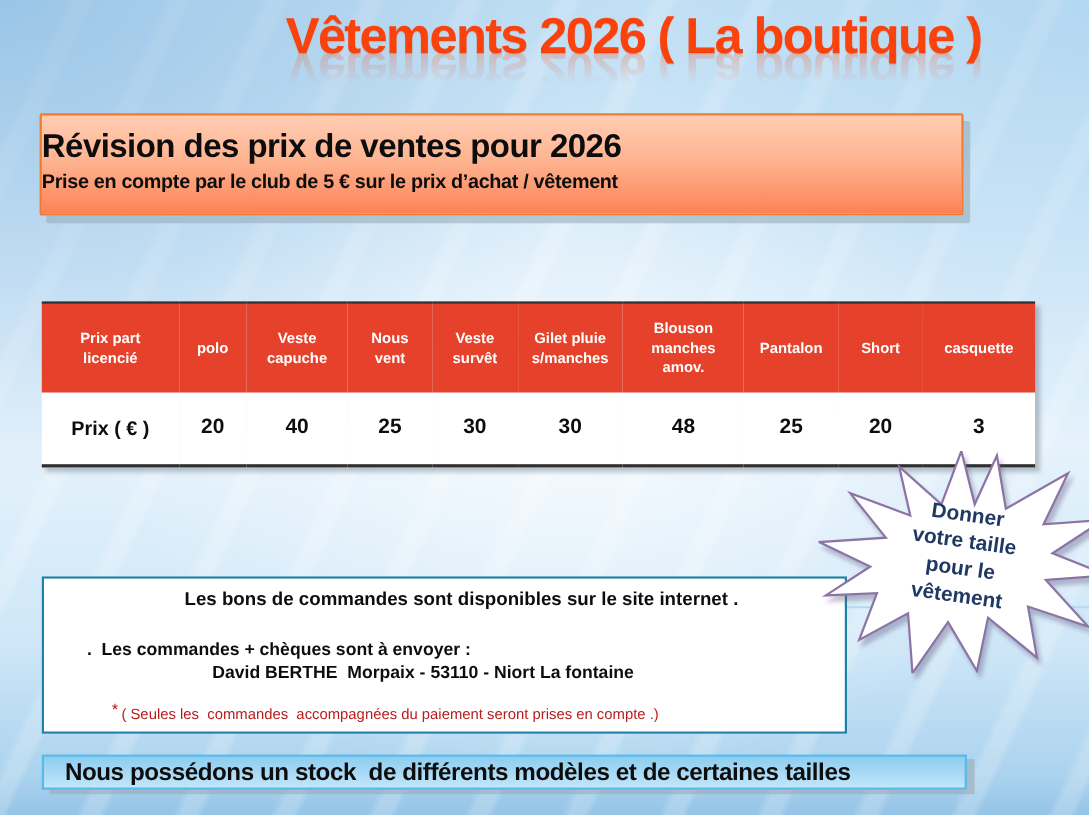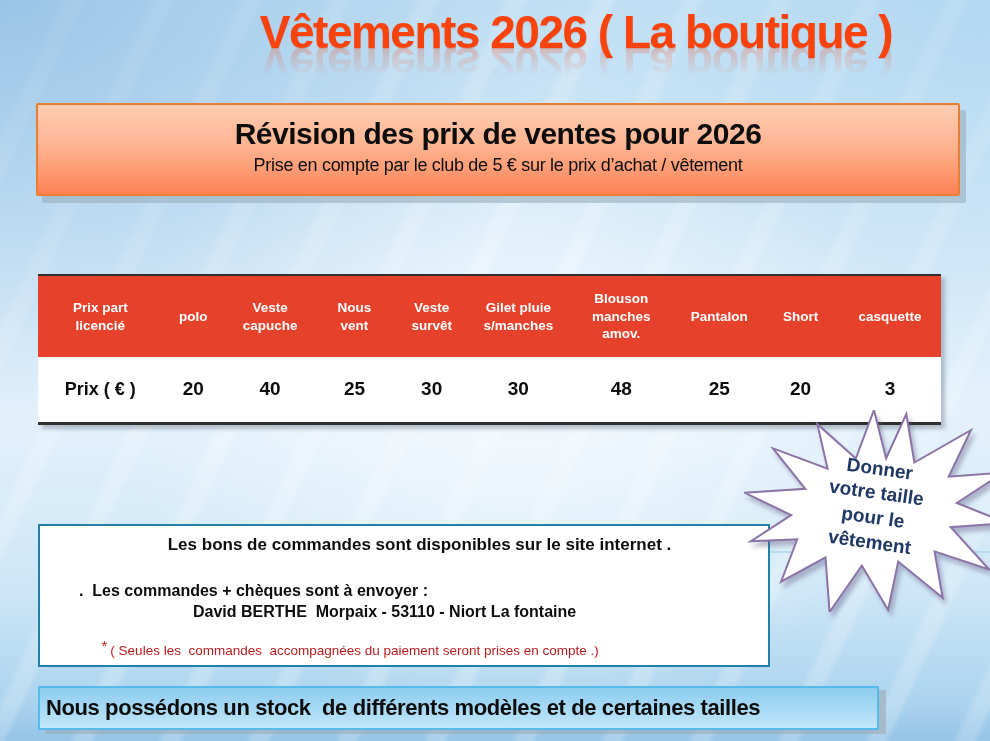--- a/index.html
+++ b/index.html
@@ -21,28 +21,28 @@
     text-shadow:0 1px 1px rgba(180,60,10,0.25);
   }
   .refl-mask{
     height:40px;overflow:hidden;opacity:.30;margin-top:-10px;
     -webkit-mask-image:linear-gradient(to bottom, rgba(0,0,0,.85) 0%, rgba(0,0,0,0) 75%);
             mask-image:linear-gradient(to bottom, rgba(0,0,0,.85) 0%, rgba(0,0,0,0) 75%);
   }
   .refl-mask .slide-title{display:block;transform:scaleY(-1) translateY(6px);filter:blur(0.6px);}
   
   .banner{
-    position:absolute;left:36px;top:103px;width:924px;height:93px;
+    position:absolute;left:36px;top:103px;width:840px;height:93px;
     border:2px solid #ed7d31;border-radius:2px;
     background:linear-gradient(180deg,#ffcdb3 0%,#feb491 45%,#fd9067 85%,#fc8154 100%);
     box-shadow:6px 7px 0 rgba(151,173,189,0.60);
-    text-align:center;padding-top:12px;color:#0d0d0d;
+    padding-top:12px;color:#0d0d0d;
   }
   .banner-heading{font-size:30px;font-weight:bold;letter-spacing:-0.5px;}
-  .banner-subheading{font-size:18px;font-weight:normal;margin-top:4px;letter-spacing:-0.3px;}
+  .banner-subheading{font-size:18px;font-weight:bold;margin-top:4px;letter-spacing:-0.3px;}
   
   table.price-table{
     position:absolute;left:38px;top:230px;width:903px;border-collapse:collapse;
     border-top:2px solid #2f2f2f;border-bottom:3px solid #2f2f2f;
     box-shadow:4px 4px 4px rgba(108,124,138,0.45);
     margin-top:44px;
   }
   .price-table th{
     background:#e6422b;color:#ffffff;font-weight:bold;font-size:13.5px;line-height:1.3;
     height:82px;text-align:center;vertical-align:middle;white-space:pre-line;padding:0 3px;
@@ -67,25 +67,25 @@
   
   .starburst{position:absolute;left:744px;top:410px;width:264px;height:202px;z-index:5;}
   .starburst svg{position:absolute;inset:0;filter:drop-shadow(3px 5px 2px rgba(96,86,126,0.38));}
   .sb-text{
     position:absolute;inset:0;display:flex;align-items:center;justify-content:center;
     transform:rotate(8deg);color:#203864;font-weight:bold;font-size:19px;
     text-align:center;line-height:1.3;white-space:pre-line;padding:0 30px 10px 26px;
   }
   
   .footerbar{
-    position:absolute;left:38px;top:686px;width:841px;height:44px;
+    position:absolute;left:38px;top:686px;width:841px;height:32px;
     background:linear-gradient(180deg,#8ecdf0 0%,#a9daf5 55%,#c2e7fa 100%);
     border:2px solid #56bbeb;
     box-shadow:7px 4px 0 rgba(156,165,173,0.55);
-    display:flex;align-items:center;padding-left:6px;z-index:3;
+    display:flex;align-items:center;padding-left:19px;z-index:3;
     font-size:22px;font-weight:bold;color:#0d0d0d;white-space:pre-wrap;letter-spacing:-0.4px;
   }
 </style>
 </head>
 <body>
 
 <div class="slide">
 
   <div class="title-wrap">
     <div class="slide-title">Vêtements 2026 ( La boutique )</div>

